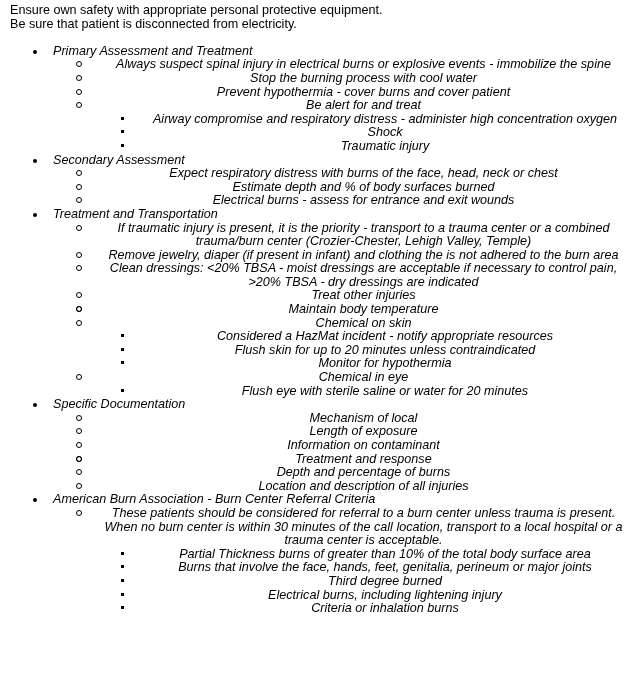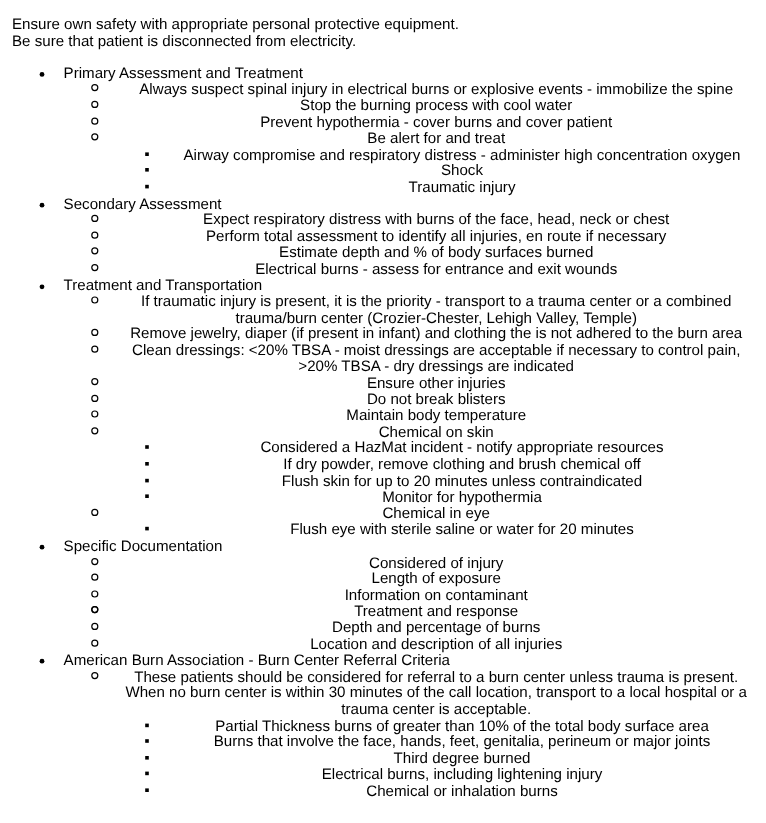--- a/index.html
+++ b/index.html
@@ -2,25 +2,25 @@
 <html><head>
 <meta charset="utf-8">
 <style>
   html, body { margin: 0; padding: 0; background: #ffffff; }
   body {
     width: 638px; height: 686px; overflow: hidden;
     font-family: "Liberation Sans", sans-serif;
     font-size: 12.6px; color: #000; line-height: 13.6px;
     position: relative;
   }
-  .doc { position: absolute; left: 10px; top: 14px; width: 620px; }
+  .doc { position: absolute; left: 10px; top: 4px; width: 620px; }
   .intro p { margin: 0; }
   .spacer { height: 13.6px; }
   ul { list-style: none; margin: 0; padding: 0; }
-  li { position: relative; }
+  li { position: relative; font-style: italic; }
   .l1 > li { padding-left: 43px; }
   .l2 > li { padding-left: 44px; text-align: center; }
   .l3 > li { padding-left: 43px; }
   .l1 > li > .item-text, .l1 > li > .bullet { }
   .bullet { position: absolute; top: 0; width: 10px; text-align: center; }
   .l1 > li > .bullet { left: 20px; font-size: 13px; }
   .l2 > li > .bullet { left: 21px; font-size: 10px; }
   .l3 > li > .bullet { left: 22px; font-size: 8px; }
   .dot { display:inline-block; width:4px; height:4px; background:#000; border-radius:50%; vertical-align: 2px; }
   .circ { display:inline-block; width:4px; height:4px; border:1px solid #000; border-radius:50%; vertical-align: 1px; box-sizing: content-box; }
@@ -82,24 +82,20 @@
       <li>
         <span class="bullet"><span class="dot"></span></span>
         <span class="item-text">Secondary Assessment</span>
         <ul class="l2">
           <li>
             <span class="bullet"><span class="circ"></span></span>
             <span class="item-text">Expect respiratory distress with burns of the face, head, neck or chest</span>
           </li>
           <li>
             <span class="bullet"><span class="circ"></span></span>
-            <span class="item-text">Perform total assessment to identify all injuries, en route if necessary</span>
-          </li>
-          <li>
-            <span class="bullet"><span class="circ"></span></span>
             <span class="item-text">Estimate depth and % of body surfaces burned</span>
           </li>
           <li>
             <span class="bullet"><span class="circ"></span></span>
             <span class="item-text">Electrical burns - assess for entrance and exit wounds</span>
           </li>
         </ul>
       </li>
       <li>
         <span class="bullet"><span class="dot"></span></span>
@@ -112,44 +108,39 @@
           <li>
             <span class="bullet"><span class="circ"></span></span>
             <span class="item-text">Remove jewelry, diaper (if present in infant) and clothing the is not adhered to the burn area</span>
           </li>
           <li>
             <span class="bullet"><span class="circ"></span></span>
             <span class="item-text">Clean dressings: &lt;20% TBSA - moist dressings are acceptable if necessary to control pain, &gt;20% TBSA - dry dressings are indicated</span>
           </li>
           <li>
             <span class="bullet"><span class="circ"></span></span>
-            <span class="item-text">Ensure other injuries</span>
-          </li>
-          <li>
-            <span class="bullet"><span class="circ"></span></span>
-            <span class="item-text">Do not break blisters</span>
+            <span class="item-text">Treat other injuries</span>
+          </li>
+          <li>
+            <span class="bullet"><span class="circ"></span></span>
           </li>
           <li>
             <span class="bullet"><span class="circ"></span></span>
             <span class="item-text">Maintain body temperature</span>
           </li>
           <li>
             <span class="bullet"><span class="circ"></span></span>
             <span class="item-text">Chemical on skin</span>
             <ul class="l3">
               <li>
                 <span class="bullet"><span class="sq"></span></span>
                 <span class="item-text">Considered a HazMat incident - notify appropriate resources</span>
               </li>
               <li>
                 <span class="bullet"><span class="sq"></span></span>
-                <span class="item-text">If dry powder, remove clothing and brush chemical off</span>
-              </li>
-              <li>
-                <span class="bullet"><span class="sq"></span></span>
                 <span class="item-text">Flush skin for up to 20 minutes unless contraindicated</span>
               </li>
               <li>
                 <span class="bullet"><span class="sq"></span></span>
                 <span class="item-text">Monitor for hypothermia</span>
               </li>
             </ul>
           </li>
           <li>
             <span class="bullet"><span class="circ"></span></span>
@@ -162,21 +153,21 @@
             </ul>
           </li>
         </ul>
       </li>
       <li>
         <span class="bullet"><span class="dot"></span></span>
         <span class="item-text">Specific Documentation</span>
         <ul class="l2">
           <li>
             <span class="bullet"><span class="circ"></span></span>
-            <span class="item-text">Considered of injury</span>
+            <span class="item-text">Mechanism of local</span>
           </li>
           <li>
             <span class="bullet"><span class="circ"></span></span>
             <span class="item-text">Length of exposure</span>
           </li>
           <li>
             <span class="bullet"><span class="circ"></span></span>
             <span class="item-text">Information on contaminant</span>
           </li>
           <li>
@@ -215,20 +206,20 @@
               <li>
                 <span class="bullet"><span class="sq"></span></span>
                 <span class="item-text">Third degree burned</span>
               </li>
               <li>
                 <span class="bullet"><span class="sq"></span></span>
                 <span class="item-text">Electrical burns, including lightening injury</span>
               </li>
               <li>
                 <span class="bullet"><span class="sq"></span></span>
-                <span class="item-text">Chemical or inhalation burns</span>
+                <span class="item-text">Criteria or inhalation burns</span>
               </li>
             </ul>
           </li>
         </ul>
       </li>
     </ul>
 </div>
 
 </body></html>

